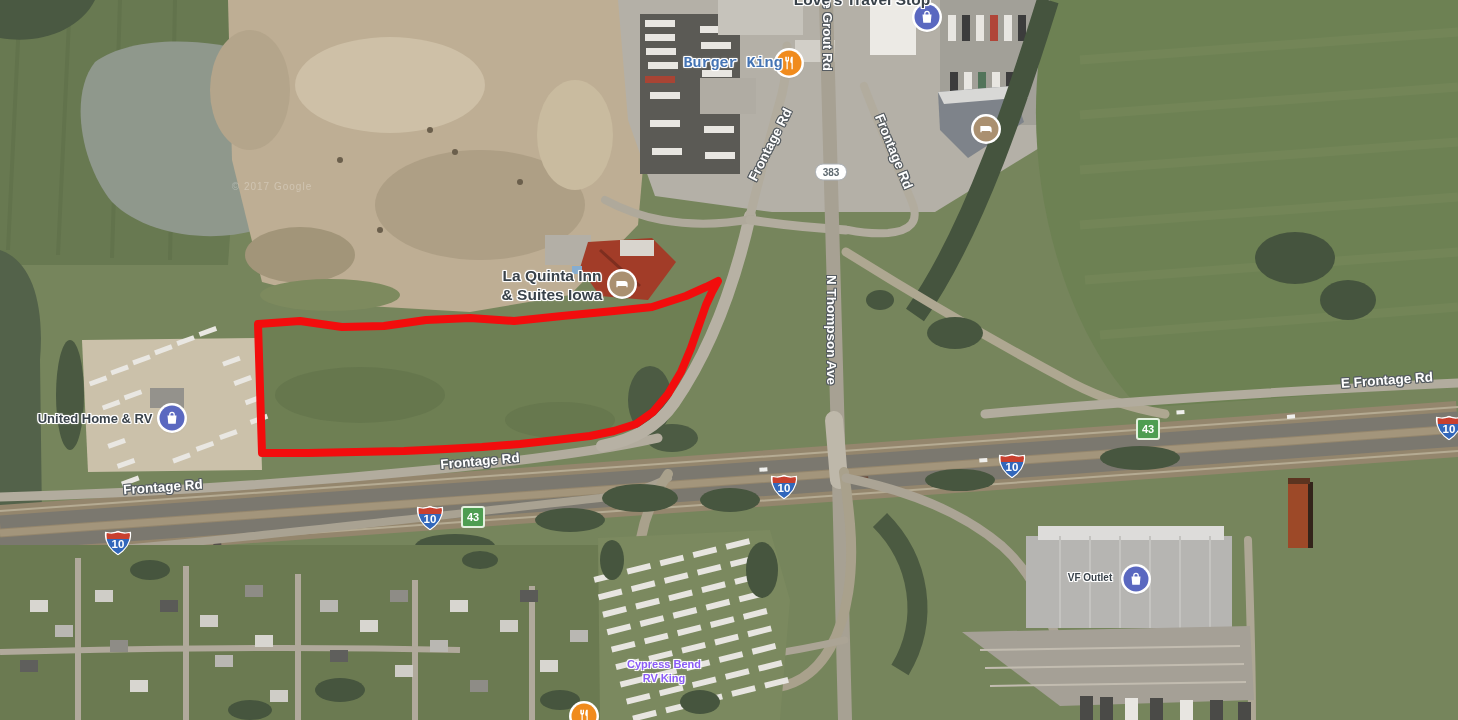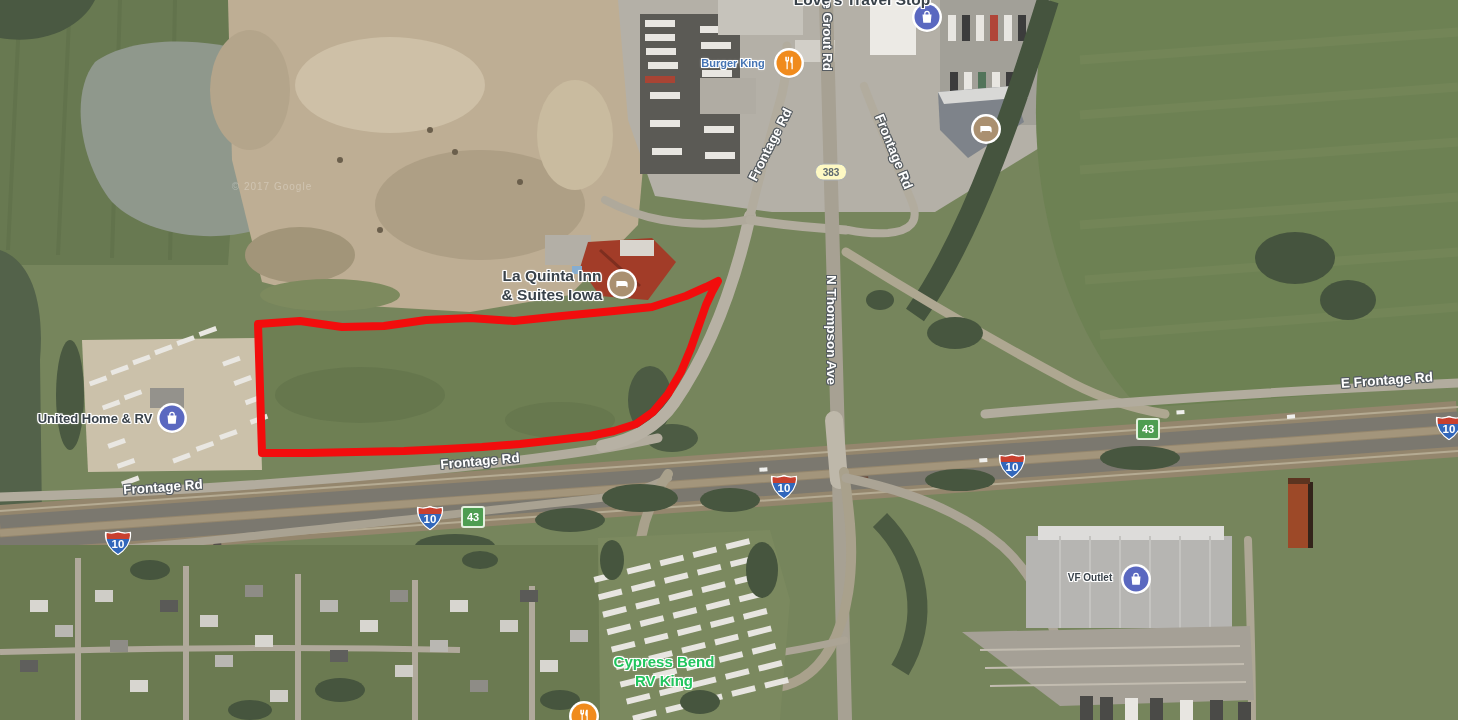--- a/index.html
+++ b/index.html
@@ -8,22 +8,22 @@
   .terrain{position:absolute;left:0;top:0;}
   .overlay{position:absolute;left:0;top:0;pointer-events:none;}
 
   
   .lbl{position:absolute;white-space:nowrap;text-align:center;line-height:1.25;
        transform:translate(-50%,-50%);}
   .poi{font-size:13.5px;font-weight:700;color:#39424a;
        text-shadow:-1px -1px 0 #fff,1px -1px 0 #fff,-1px 1px 0 #fff,1px 1px 0 #fff,
                    0 -1px 0 #fff,0 1px 0 #fff,-1px 0 0 #fff,1px 0 0 #fff,0 0 3px #fff;}
   .poi.lg{font-size:15.5px;}
-  .poi.brand-blue{color:#4574b4;font-size:11px;}
-  .park{color:#22c55e;font-size:15px;font-weight:700;
+  .poi.brand-blue{color:#4574b4;font-size:15px;font-family:Liberation Mono, monospace;}
+  .park{color:#8b5cf6;font-size:11px;font-weight:700;
        text-shadow:-1px -1px 0 #fff,1px -1px 0 #fff,-1px 1px 0 #fff,1px 1px 0 #fff,0 0 3px #fff;}
   .road{font-size:13.5px;font-weight:700;color:#fff;
        text-shadow:-1px -1px 0 #565c61,1px -1px 0 #565c61,-1px 1px 0 #565c61,
                    1px 1px 0 #565c61,0 -1px 0 #565c61,0 1px 0 #565c61,
                    -1px 0 0 #565c61,1px 0 0 #565c61;}
   .wm{position:absolute;transform:translate(-50%,-50%);font-size:10px;letter-spacing:1px;
       color:rgba(255,255,255,.28);}
 
   
   .poi-icon{position:absolute;width:25px;height:25px;border-radius:50%;
@@ -39,21 +39,21 @@
   .i10{width:27px;height:25px;}
   .i10 .sh-outer{position:absolute;inset:0;background:#fff;
      clip-path:polygon(50% 0,60% 5%,77% 8%,98% 5%,100% 15%,96% 38%,86% 62%,69% 84%,50% 100%,31% 84%,14% 62%,4% 38%,0 15%,2% 5%,23% 8%,40% 5%);}
   .i10 .sh-inner{position:absolute;inset:1.5px;background:linear-gradient(180deg,#c8402f 0 31%,#3267bb 31%);
      clip-path:polygon(50% 0,60% 5%,77% 8%,98% 5%,100% 15%,96% 38%,86% 62%,69% 84%,50% 100%,31% 84%,14% 62%,4% 38%,0 15%,2% 5%,23% 8%,40% 5%);}
   .i10 .sh-num{position:absolute;left:0;right:0;top:7px;text-align:center;
      color:#fff;font-size:11.5px;font-weight:700;}
   .s43{width:20px;height:18px;background:#4e9d51;border:2px solid #e3f0de;border-radius:3px;
      display:flex;align-items:center;justify-content:center;
      color:#fff;font-size:11px;font-weight:700;}
-  .s383{width:30px;height:15px;background:#fef9c3;border:1px solid #a9aeb3;border-radius:8px;
+  .s383{width:30px;height:15px;background:#ffffff;border:1px solid #a9aeb3;border-radius:8px;
      display:flex;align-items:center;justify-content:center;
      color:#5f6a70;font-size:10px;font-weight:700;}
 </style>
 </head>
 <body>
 
 <div class="stage">
 
   <svg class="terrain" width="1458" height="720" viewBox="0 0 1458 720">
     <rect width="1458" height="720" fill="#76855c"></rect>

